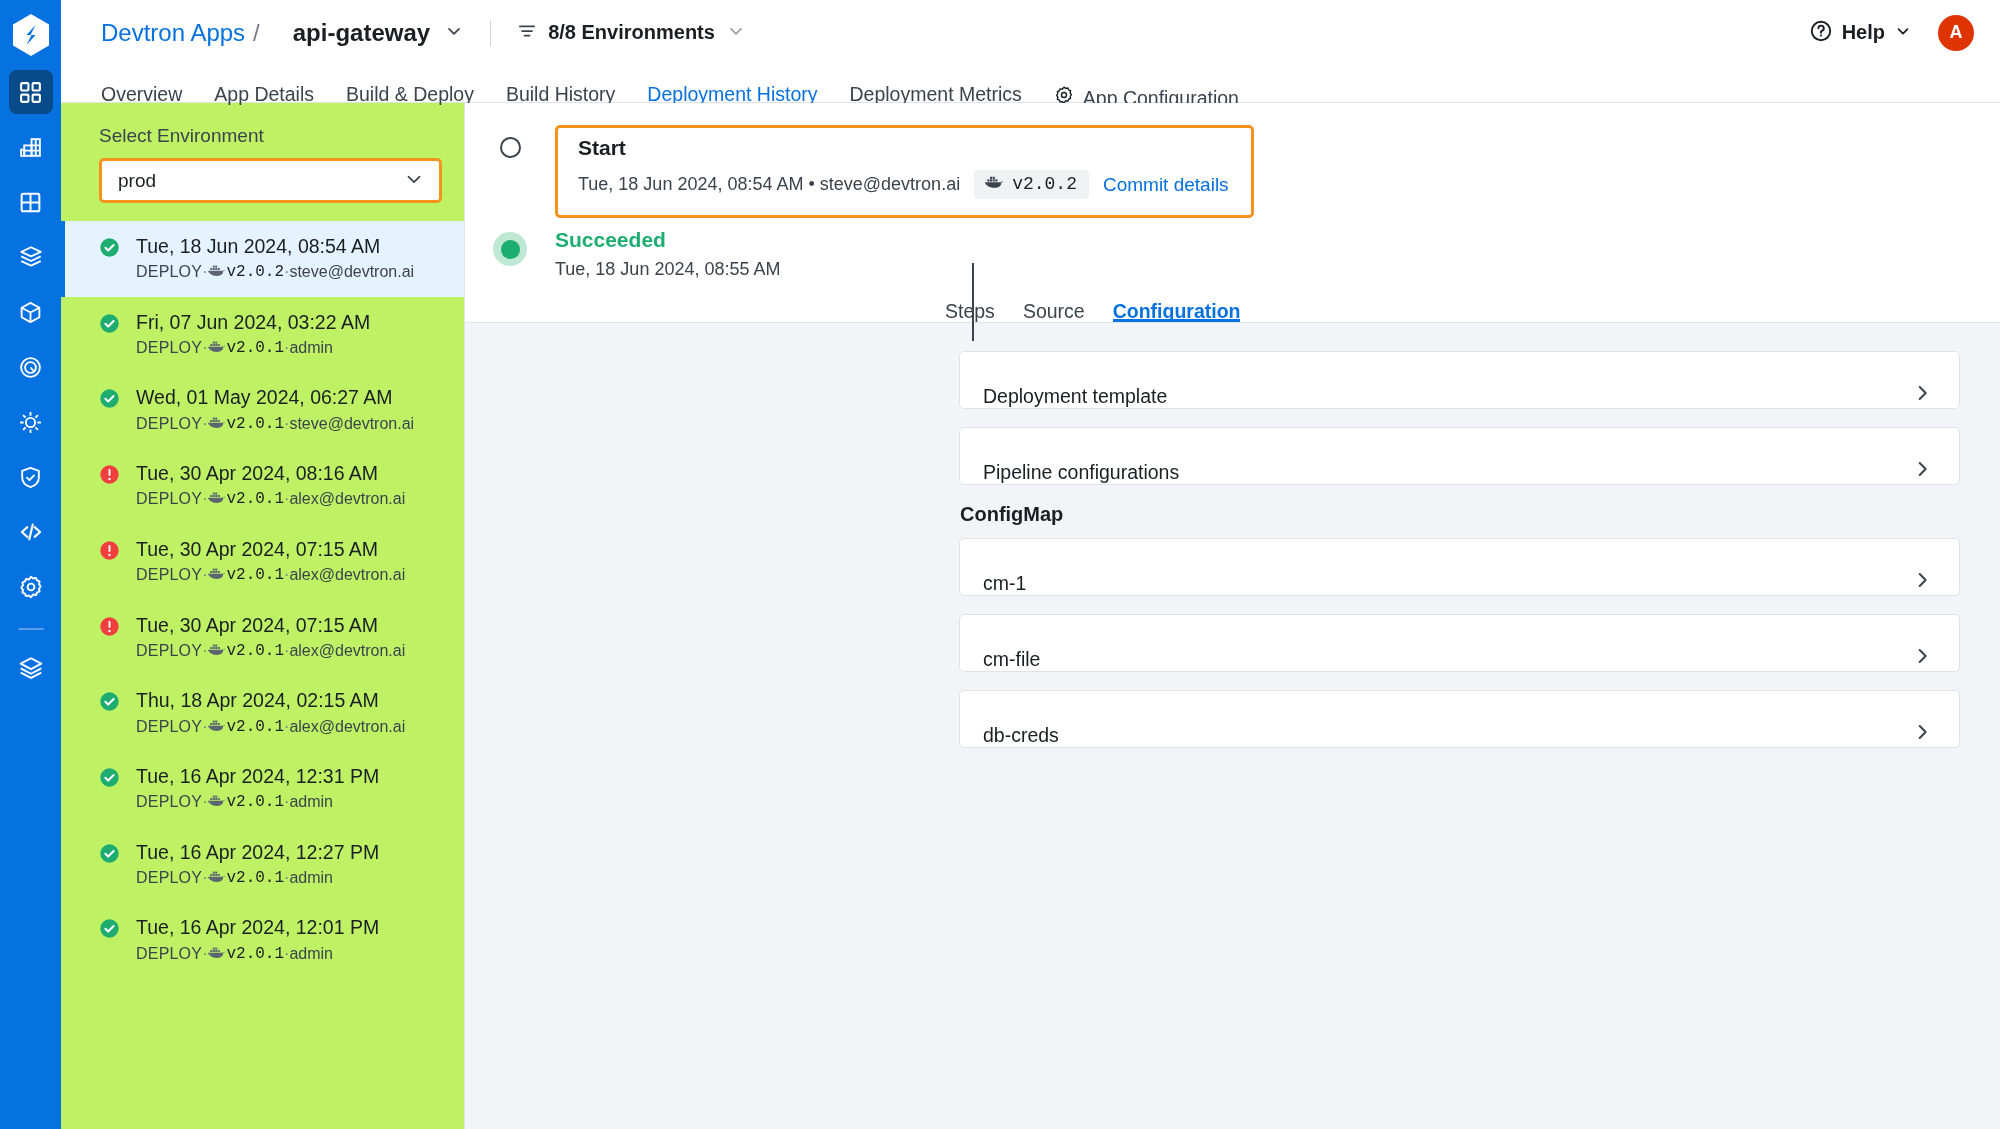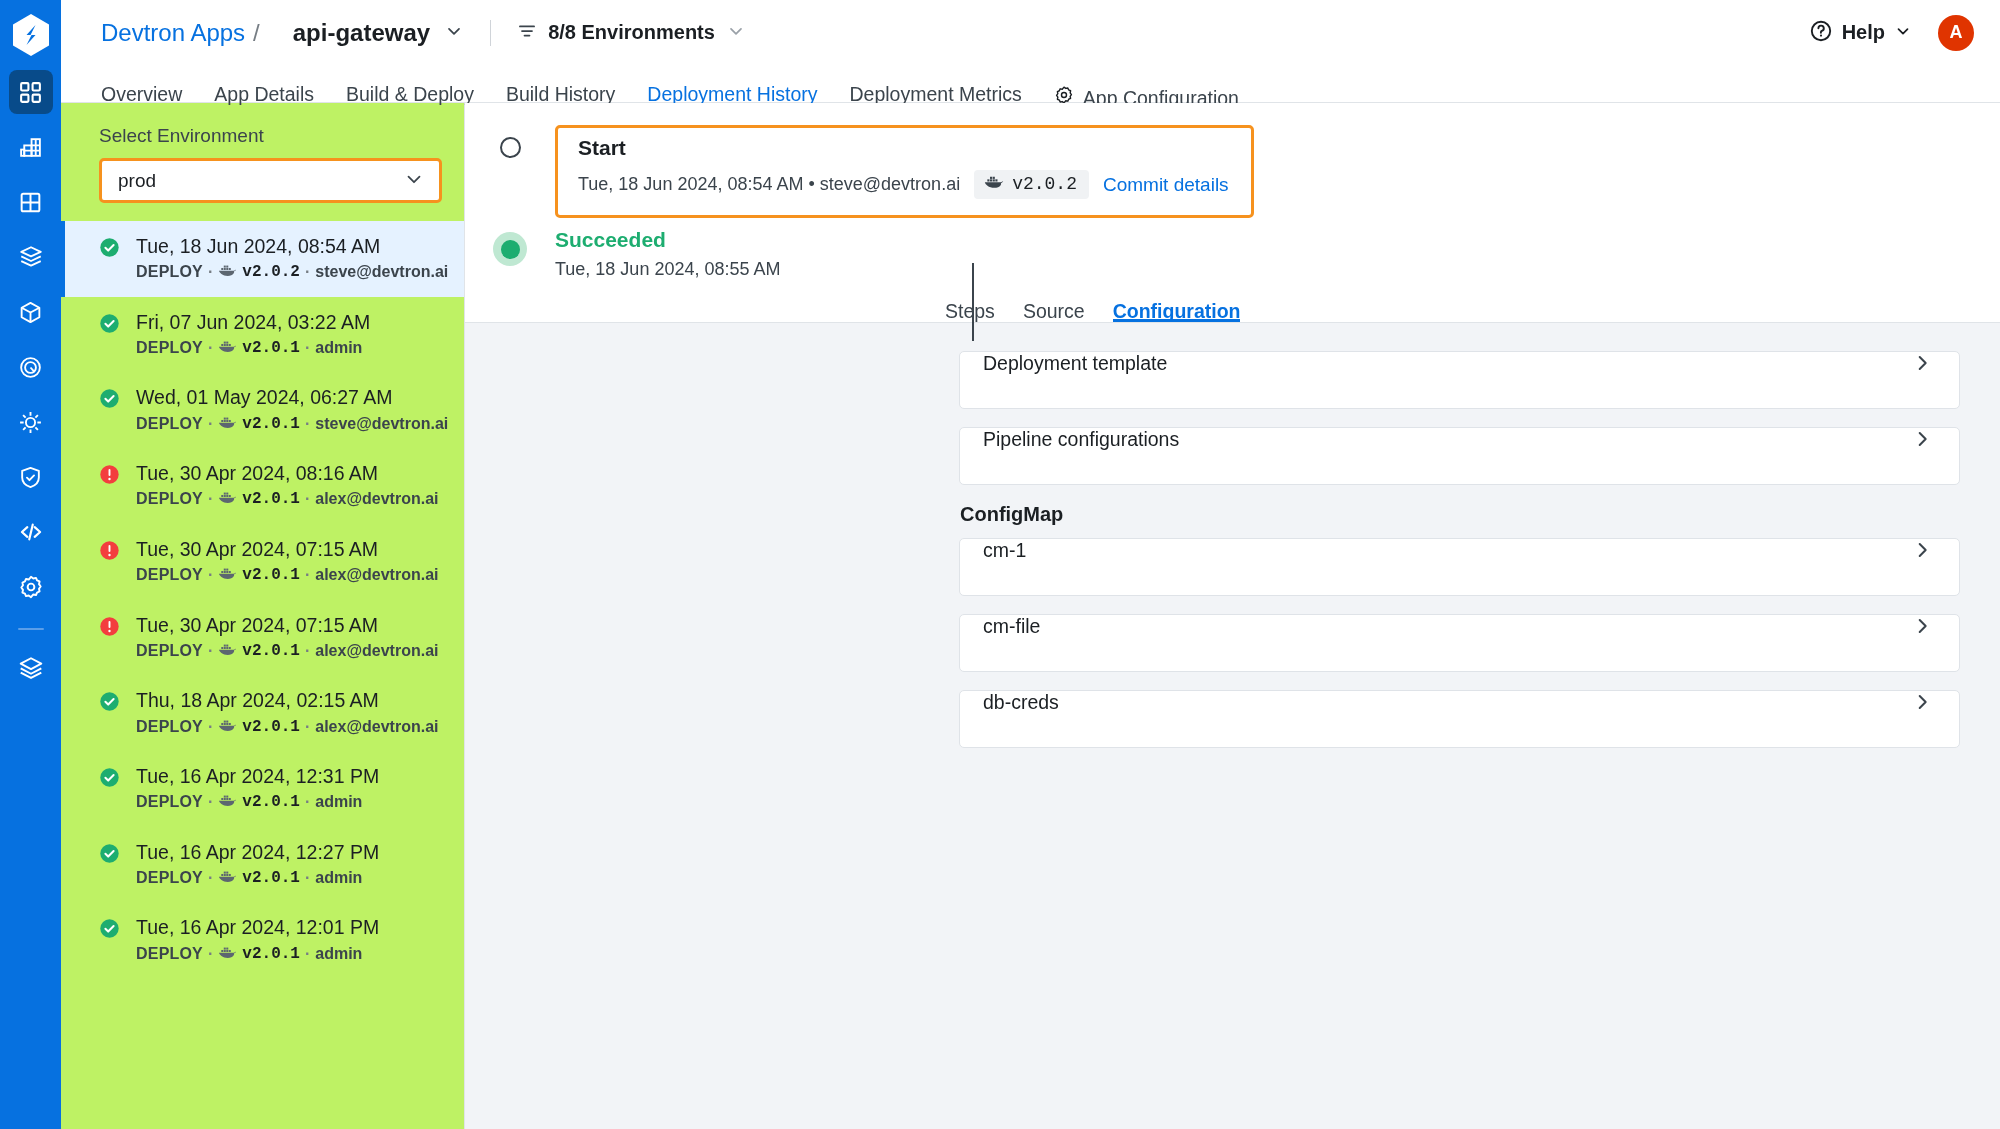--- a/index.html
+++ b/index.html
@@ -97,21 +97,21 @@
     align-items: flex-start; position: relative;
   }
   .hist-item.selected { background: #e5f2ff; }
   .hist-item.selected::before {
     content:""; position:absolute; left:0; top:0; bottom:0; width:4px; background:#0671e0;
   }
   .st-icon { margin-top: 4px; flex: 0 0 21px; }
   .hist-date { font-size: 19.5px; color: #1b1f23; line-height: 1.35; white-space: nowrap;}
   .hist-meta {
     font-size: 16px; color: #3b444c; margin-top: 2px;
-    display: flex; align-items: center; gap: 5px; white-space: nowrap; line-height:1.4;font-weight:bold;
+    display: flex; align-items: center; white-space: nowrap; line-height:1.4;
   }
   .hist-meta .tag { letter-spacing: .2px; }
   .hist-meta .dot { color: #767d84; }
   .hist-meta .ver { font-family: "Liberation Mono", monospace; font-size: 16px; color:#1b1f23;}
   .hist-meta .who { color: #3b444c; }
   .whale { display:inline-block; vertical-align: -3px; }
 
   
   .main { flex: 1; display: flex; flex-direction: column; min-width: 0; background:#fff;}
   .timeline-wrap { position: relative; padding: 22px 0 0 0; background: #fff; }
@@ -154,21 +154,21 @@
   .subtab.active { color: #0671e0; font-weight: 700; }
   .subtab.active::after {
     content:""; position:absolute; left:14px; right:14px; bottom:0; height:3px; background:#0671e0;
   }
 
   .config-area {
     flex: 1; background: #f2f4f7; padding: 28px 40px 0 494px; overflow: hidden;
   }
   .cfg-card {
     background: #fff; border: 1px solid #dfe3e8; border-radius: 5px;
-    height: 58px; display: flex; align-items: flex-start; justify-content: space-between;
+    height: 58px; display: flex; align-items: flex-end; justify-content: space-between;
     padding: 0 26px 0 23px; margin-bottom: 18px; cursor: pointer;
   }
   .cfg-label { font-size: 19.5px; color: #1b1f23; }
   .cfg-section-title {
     font-size: 20px; font-weight: 700; color: #1b1f23; margin: 16px 0 12px 1px;
   }
   .chev-right { display:block; }
 </style>
 </head>
 <body>

